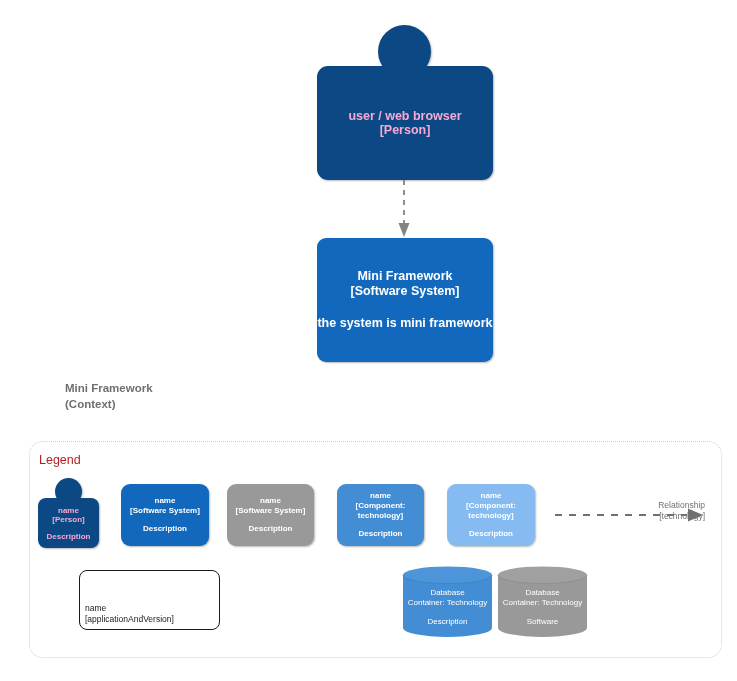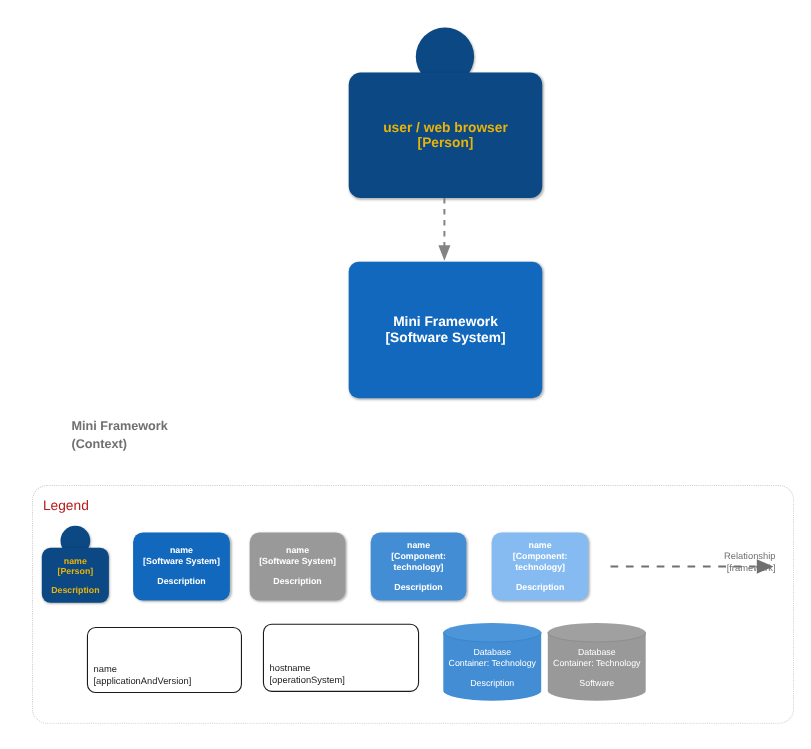--- a/index.html
+++ b/index.html
@@ -48,21 +48,21 @@
   }
   .person .body {
     position: absolute;
     box-sizing: border-box;
     border-radius: 11px;
     display: flex;
     flex-direction: column;
     align-items: center;
     justify-content: center;
     text-align: center;
-    color: #eab308;
+    color: #f9a8d4;
     font-weight: bold;
     box-shadow: 1px 1px 2px rgba(0,0,0,0.28);
   }
 
   
   #main-person { left: 317px; top: 25px; width: 176px; height: 155px; }
   #main-person .head { left: 61px; top: 0px; width: 53px; height: 53px; background: #0b4884; }
   #main-person .body { left: 0px; top: 41px; width: 176px; height: 114px; background: #0b4884; }
   #main-person .nm { font-size: 12.5px; }
   #main-person .desc { font-size: 12.5px; margin-top: 16px; }
@@ -204,20 +204,21 @@
       <line x1="16" y1="2" x2="16" y2="46" stroke="#838383" stroke-width="1.8" stroke-dasharray="5,5"></line>
       <path d="M16 59 L10.5 45 L21.5 45 Z" fill="#838383"></path>
     </svg>
   </div>
 
   <div class="c4box" id="main-system">
     <div class="nm">
       <div>Mini Framework</div>
       <div>[Software System]</div>
     </div>
+    <div class="desc">the system is mini framework</div>
   </div>
 
   <div id="diagram-caption">Mini Framework
 (Context)</div>
 
   <div id="legend-panel"></div>
   <div id="legend-title">Legend</div>
 
   <div class="person" id="legend-person">
     <div class="head"></div>
@@ -263,28 +264,26 @@
   </div>
 
   <div id="legend-rel">
     <svg width="152" height="34" viewBox="0 0 152 34">
       <line x1="2" y1="17" x2="134" y2="17" stroke="#707070" stroke-width="2" stroke-dasharray="7,7"></line>
       <path d="M150 17 L135 10.5 L135 23.5 Z" fill="#707070"></path>
     </svg>
   </div>
   <div id="legend-rel-labels">
     <div>Relationship</div>
-    <div>[framework]</div>
+    <div>[technology]</div>
   </div>
 
   <div class="white-node" id="legend-node-app">name
 [applicationAndVersion]</div>
 
-  <div class="white-node" id="legend-node-host">hostname
-[operationSystem]</div>
 
   <div class="cylinder" id="legend-db">
     <svg width="91" height="72" viewBox="0 0 91 72">
       <defs>
         <clipPath id="cylClip1">
             <rect x="0" y="0" width="91" height="72"></rect>
           </clipPath>
       </defs>
       <g clip-path="url(#cylClip1)">
         <path d="M1 9 L1 62 A44.5 9 0 0 0 90 62 L90 9 Z" fill="#438dd5"></path>

